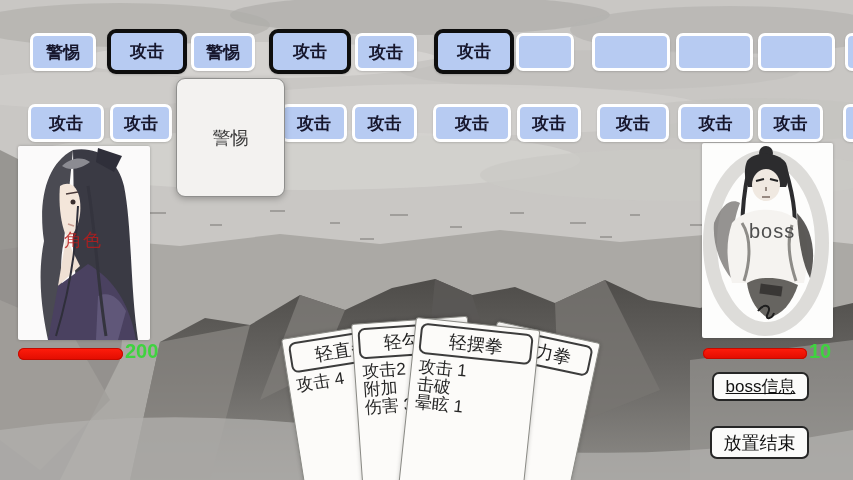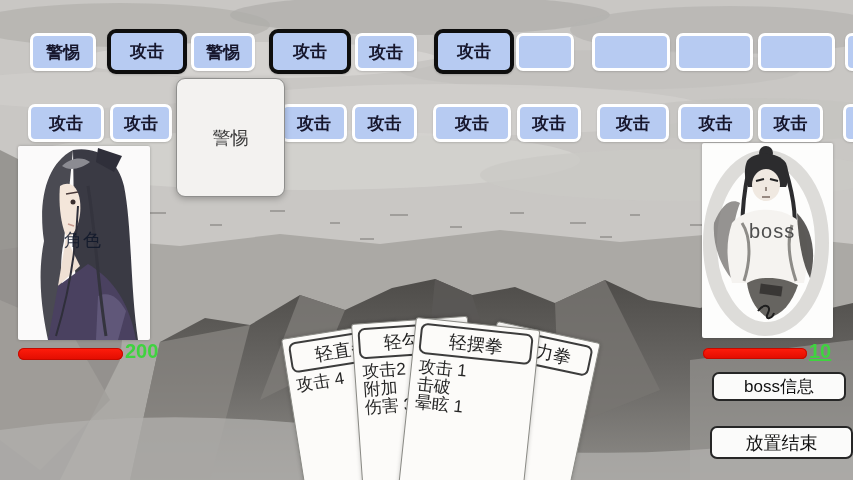--- a/index.html
+++ b/index.html
@@ -32,31 +32,31 @@
     font-size:18px;color:#3c3c3c;box-shadow:0 2px 6px rgba(0,0,0,.25);
   }
 
   
   .portrait{position:absolute;z-index:4;border-radius:2px;overflow:hidden;
     box-shadow:0 0 3px rgba(0,0,0,.25);}
   .portrait.player{left:18px;top:146px;width:132px;height:194px;}
   .portrait.boss{left:702px;top:143px;width:131px;height:195px;}
   .portrait svg{display:block;}
   .overlay-name{position:absolute;z-index:6;font-size:18px;}
-  .overlay-name.player{left:64px;top:228px;color:#0f172a;opacity:.85;letter-spacing:1px;}
+  .overlay-name.player{left:64px;top:228px;color:#b91c1c;opacity:.85;letter-spacing:1px;}
   .overlay-name.boss{left:749px;top:220px;color:#4e4e4e;font-size:20px;letter-spacing:1px;text-align:center;}
 
   
   .hpbar{position:absolute;height:12px;border-radius:6px;z-index:6;
     background:linear-gradient(#ff1d0c,#e10c00);box-shadow:inset 0 0 0 1px #c40a00;}
   .hpbar.player{left:18px;top:348px;width:105px;}
   .hpbar.boss{left:703px;top:348px;width:104px;height:11px;}
   .hpnum{position:absolute;z-index:6;color:#3fd33f;font-size:20px;font-weight:bold;}
   .hpnum.player{left:125px;top:340px;}
-  .hpnum.boss{left:809px;top:340px;text-decoration:underline;}
+  .hpnum.boss{left:809px;top:340px;}
 
   
   .card{
     position:absolute;box-sizing:border-box;transform-origin:top left;
     background:#fcfbf9;border:1px solid #8a8a85;border-radius:3px;
     transform:rotate(var(--rot));box-shadow:0 0 4px rgba(0,0,0,.2);
   }
   .card-title{
     margin:4px 5px 2px;height:27px;border:2px solid #3c3c3c;border-radius:7px;
     background:#fcfbf9;display:flex;align-items:center;justify-content:center;
@@ -64,22 +64,22 @@
   }
   .card-body{padding:2px 7px;font-size:17px;color:#262626;}
   .card-body div{min-height:18px;line-height:18px;white-space:nowrap;}
 
   
   .panel-btn{
     position:absolute;box-sizing:border-box;z-index:6;
     background:#fbfbfa;border:2px solid #262626;border-radius:7px;
     display:flex;align-items:center;justify-content:center;color:#111;
   }
-  .panel-btn.info{left:712px;top:372px;width:134px;height:29px;font-size:17px;}
-  .panel-btn.end{left:710px;top:426px;width:143px;height:33px;font-size:18px;}
+  .panel-btn.info{left:712px;top:372px;width:97px;height:29px;font-size:17px;text-decoration:underline;}
+  .panel-btn.end{left:710px;top:426px;width:99px;height:33px;font-size:18px;}
 </style>
 </head>
 <body>
 
 <div class="stage">
 
   <svg class="bg" width="853" height="480" viewBox="0 0 853 480">
     <defs>
       <linearGradient id="ridge" x1="0" y1="0" x2="0" y2="1">
         <stop offset="0" stop-color="#4e4c49"></stop>

